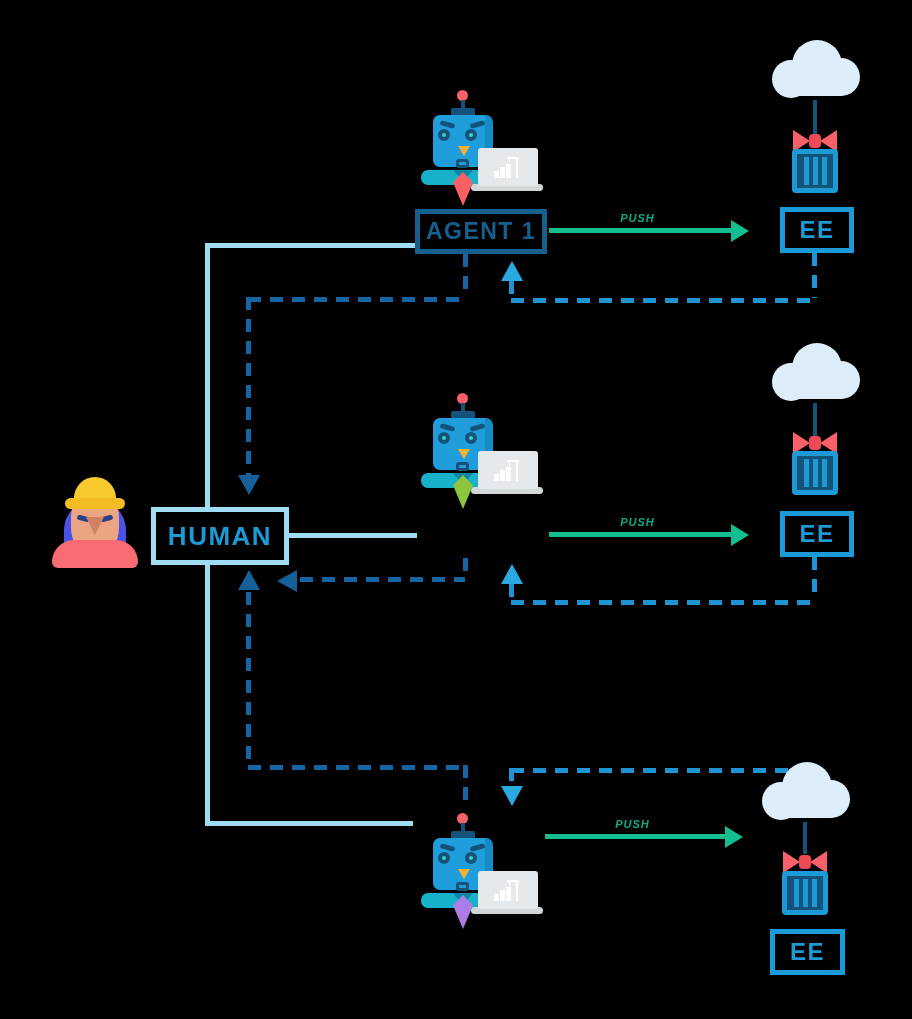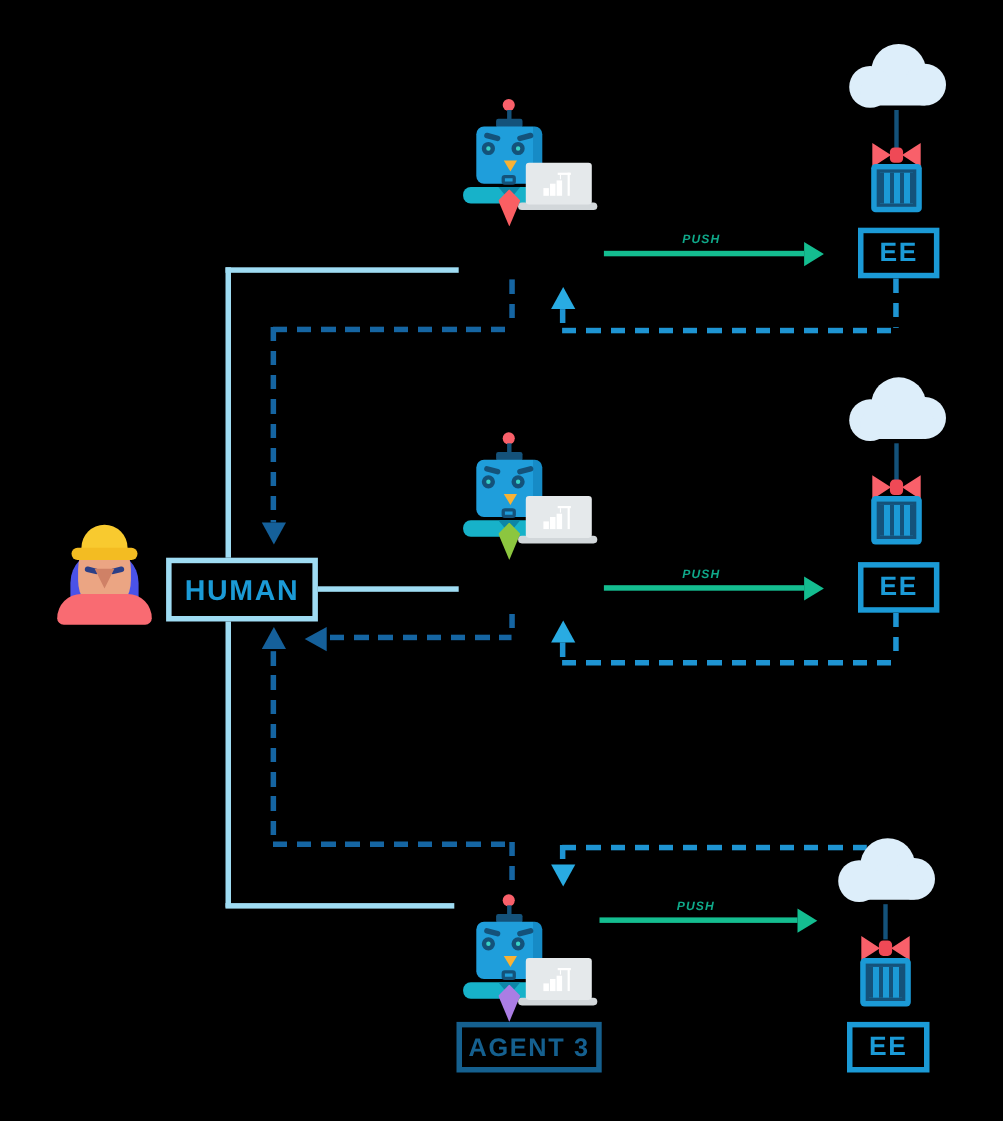--- a/index.html
+++ b/index.html
@@ -229,22 +229,22 @@
         <rect x="1" y="16" width="5" height="7" fill="#fff"></rect>
         <rect x="7" y="12" width="5" height="11" fill="#fff"></rect>
         <rect x="13" y="9" width="5" height="14" fill="#fff"></rect>
         <rect x="23" y="2" width="2" height="21" fill="#fff"></rect>
         <rect x="14" y="2" width="12" height="2" fill="#fff"></rect>
         <rect x="16" y="4" width="1" height="4" fill="#fff"></rect>
       </svg>
     </span>
   </div>
 
-  <div class="box agent" style="left:415px;top:929px;width:132px;height:46px;">
-    <span>AGENT 3</span>
+  <div class="box agent" style="left:415px;top:209px;width:132px;height:45px;">
+    <span>AGENT 1</span>
   </div>
 
   <div class="stem" style="left:813px;top:100px;height:42px;"></div>
   <div class="cloud" style="left:772px;top:40px;">
     <i class="c1"></i>
       <i class="c2"></i>
       <i class="c3"></i>
       <i class="c4"></i>
   </div>
   <div class="bow" style="left:793px;top:130px;">

